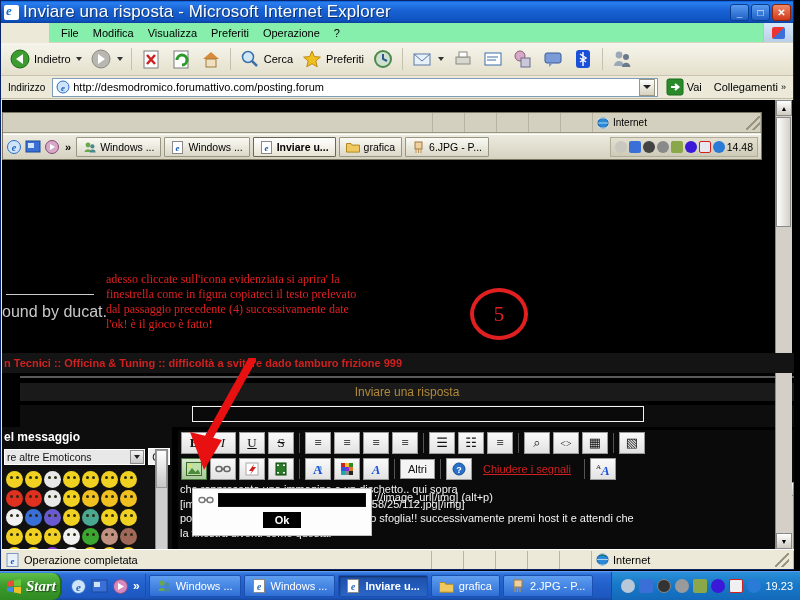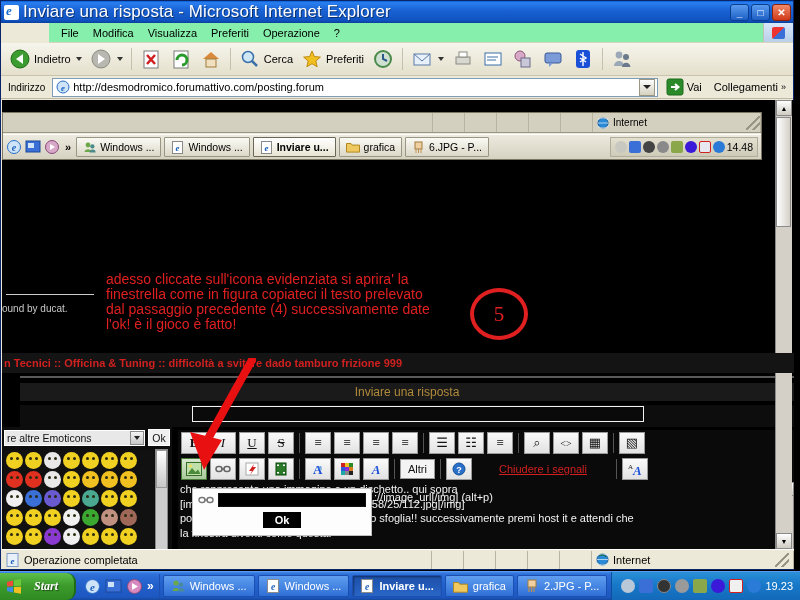--- a/index.html
+++ b/index.html
@@ -129,33 +129,33 @@
   }
   .tb-btn.active { background: linear-gradient(180deg,#fff,#e8e4d4); font-weight: bold; border-color: #6a6658; }
   .tray {
     margin-left: auto; height: 20px; display: flex; align-items: center; gap: 2px;
     background: linear-gradient(180deg,#e4e0d0,#cfcbb9);
     border: 1px solid #b0ac9a; padding: 0 4px; font-size: 10.5px;
   }
   .trayico { width: 12px; height: 12px; border-radius: 2px; }
   .ann-text {
     position: absolute; left: 104px; top: 172px; width: 340px;
-    color: #e02020; font-size: 14px; line-height: 15px;
-    font-family: Liberation Sans, sans-serif;
+    color: #e02020; font-size: 12px; line-height: 15px;
+    font-family: Liberation Serif, serif;
     z-index: 30; text-shadow: 0 0 1px rgba(0,0,0,.6);
   }
   .circle5 {
     position: absolute; left: 468px; top: 188px; width: 58px; height: 52px;
     border: 4px solid #e02020; border-radius: 50%;
     display: flex; align-items: center; justify-content: center;
     color: #e02020; font-size: 21px; z-index: 30;
     font-family: "Liberation Serif", serif;
   }
   .ducat {
-    position: absolute; left: 0; top: 203px; color: #c8c8c8; font-size: 10px; z-index: 20;
+    position: absolute; left: 0; top: 203px; color: #c8c8c8; font-size: 16px; z-index: 20;
   }
   .ducat::before {
     content: ""; position: absolute; left: 4px; top: -9px; width: 88px; height: 1px; background: #ccc;
   }
 
   .breadcrumb {
     position: absolute; left: 0; top: 253px; width: 792px; height: 20px;
     background: #141414; color: #d02020; font-size: 11px; font-weight: bold;
     display: flex; align-items: center; padding-left: 2px; white-space: nowrap;
     z-index: 15;
@@ -224,21 +224,21 @@
     font-size: 13px; color: #111; flex: 0 0 auto;
     font-family: "Liberation Serif", serif;
   }
   .ebtn.sel { background: linear-gradient(180deg,#d8e8d0,#a8c89a); border-color: #4a7a3a; }
   .ebar-sep { width: 1px; height: 20px; background: #555; margin: 0 2px; flex: 0 0 auto; }
   .altri-btn {
     height: 20px; padding: 0 7px; background: #f4f4f4; border: 1px solid #9a9a9a;
     font-size: 11px; color: #111; display: flex; align-items: center; flex: 0 0 auto;
   }
   .close-signals {
-    color: #d02020; font-size: 11px; text-decoration: underline; margin: 0 24px;
+    color: #d02020; font-size: 11px; text-decoration: underline; margin: 0 8px;
     white-space: nowrap; flex: 0 0 auto;
   }
 
   .msgbody {
     position: absolute; left: 0; top: 52px; width: 616px; height: 150px;
     color: #f2f2f2; font-size: 11px; line-height: 14.5px; padding: 0 2px;
     font-family: "Liberation Sans", sans-serif; overflow: hidden; white-space: pre-wrap;
   }
   .msg-scroll {
     position: absolute; right: 0; top: 52px; width: 14px; height: 150px;
@@ -295,25 +295,25 @@
   }
 
   
   .taskbar {
     position: absolute; left: 0; bottom: 0; width: 800px; height: 29px;
     background: linear-gradient(180deg,#3f86e8 0%,#2f6fd8 8%,#2361cc 42%,#1d57c0 90%,#16489f 100%);
     display: flex; align-items: center; gap: 3px;
     border-top: 1px solid #5a9af2;
   }
   .startbtn {
-    height: 27px; padding: 0 16px 0 6px; display: flex; align-items: center; gap: 12px;
+    height: 27px; padding: 0 4px 0 6px; display: flex; align-items: center; gap: 4px;
     background: linear-gradient(180deg,#5fbf4a 0%,#3d9c2c 45%,#2f8a22 100%);
     border-right: 2px solid #1f6a14;
     border-radius: 0 9px 9px 0;
-    color: #fff; font-weight: bold; font-size: 12px;
+    color: #fff; font-weight: bold; font-size: 15px;
     font-family: "Liberation Serif", serif; font-style: italic;
     text-shadow: 1px 1px 1px rgba(0,0,0,.5);
   }
   .qlaunch {
     display: flex; align-items: center; gap: 4px; padding: 0 5px; height: 24px;
     border-right: 1px solid #1b50b0;
   }
   .tbtn {
     height: 22px; max-width: 104px; padding: 0 7px; display: flex; align-items: center; gap: 5px;
     background: linear-gradient(180deg,#5f9ef0,#2f6fd6);
@@ -641,20 +641,21 @@
 
       <div class="breadcrumb">n Tecnici :: Officina &amp; Tuning :: difficoltà a svitare dado tamburo frizione 999</div>
       <div class="hr-line"></div>
 
       <div class="reply-title">Inviare una risposta</div>
 
       <div class="subject-row"></div>
       <div class="subject-input"></div>
 
       <div class="leftpanel">
+        <div class="lp-title">el messaggio</div>
         <div class="emo-head">
           <div class="emo-select">
             <span>re altre Emoticons</span>
             <span class="arrow">
               <span style="width:0;height:0;border-left:3px solid transparent;border-right:3px solid transparent;border-top:4px solid #222"></span>
             </span>
           </div>
           <div class="emo-ok">Ok</div>
         </div>
         <div class="emo-grid" id="emo-grid">

